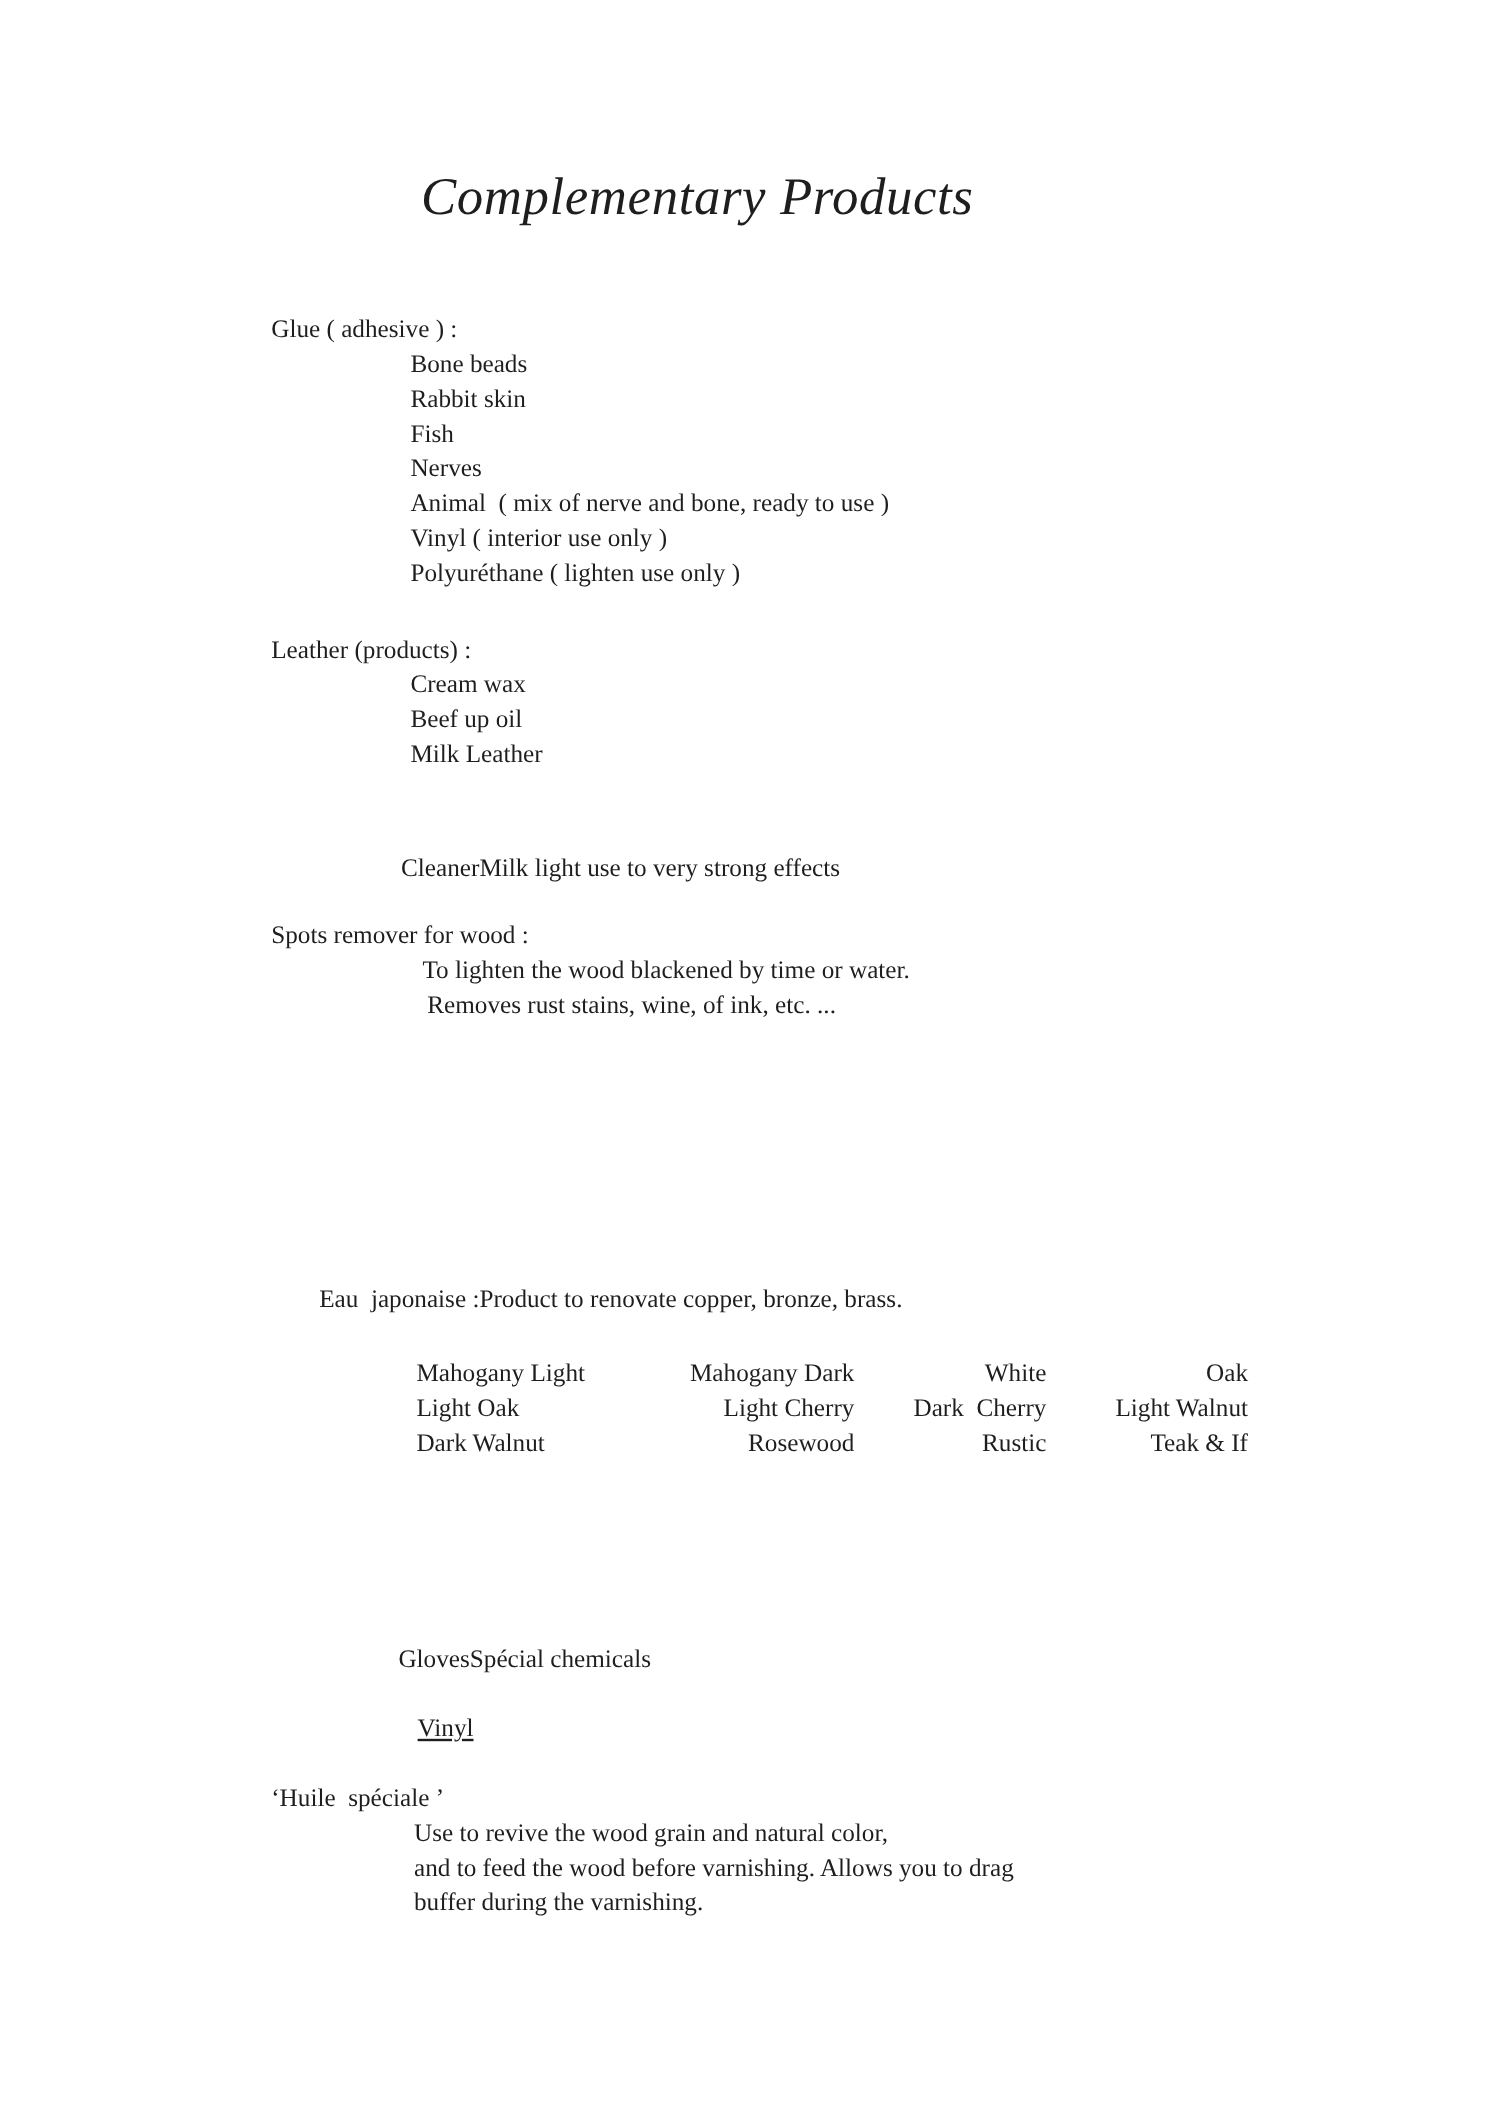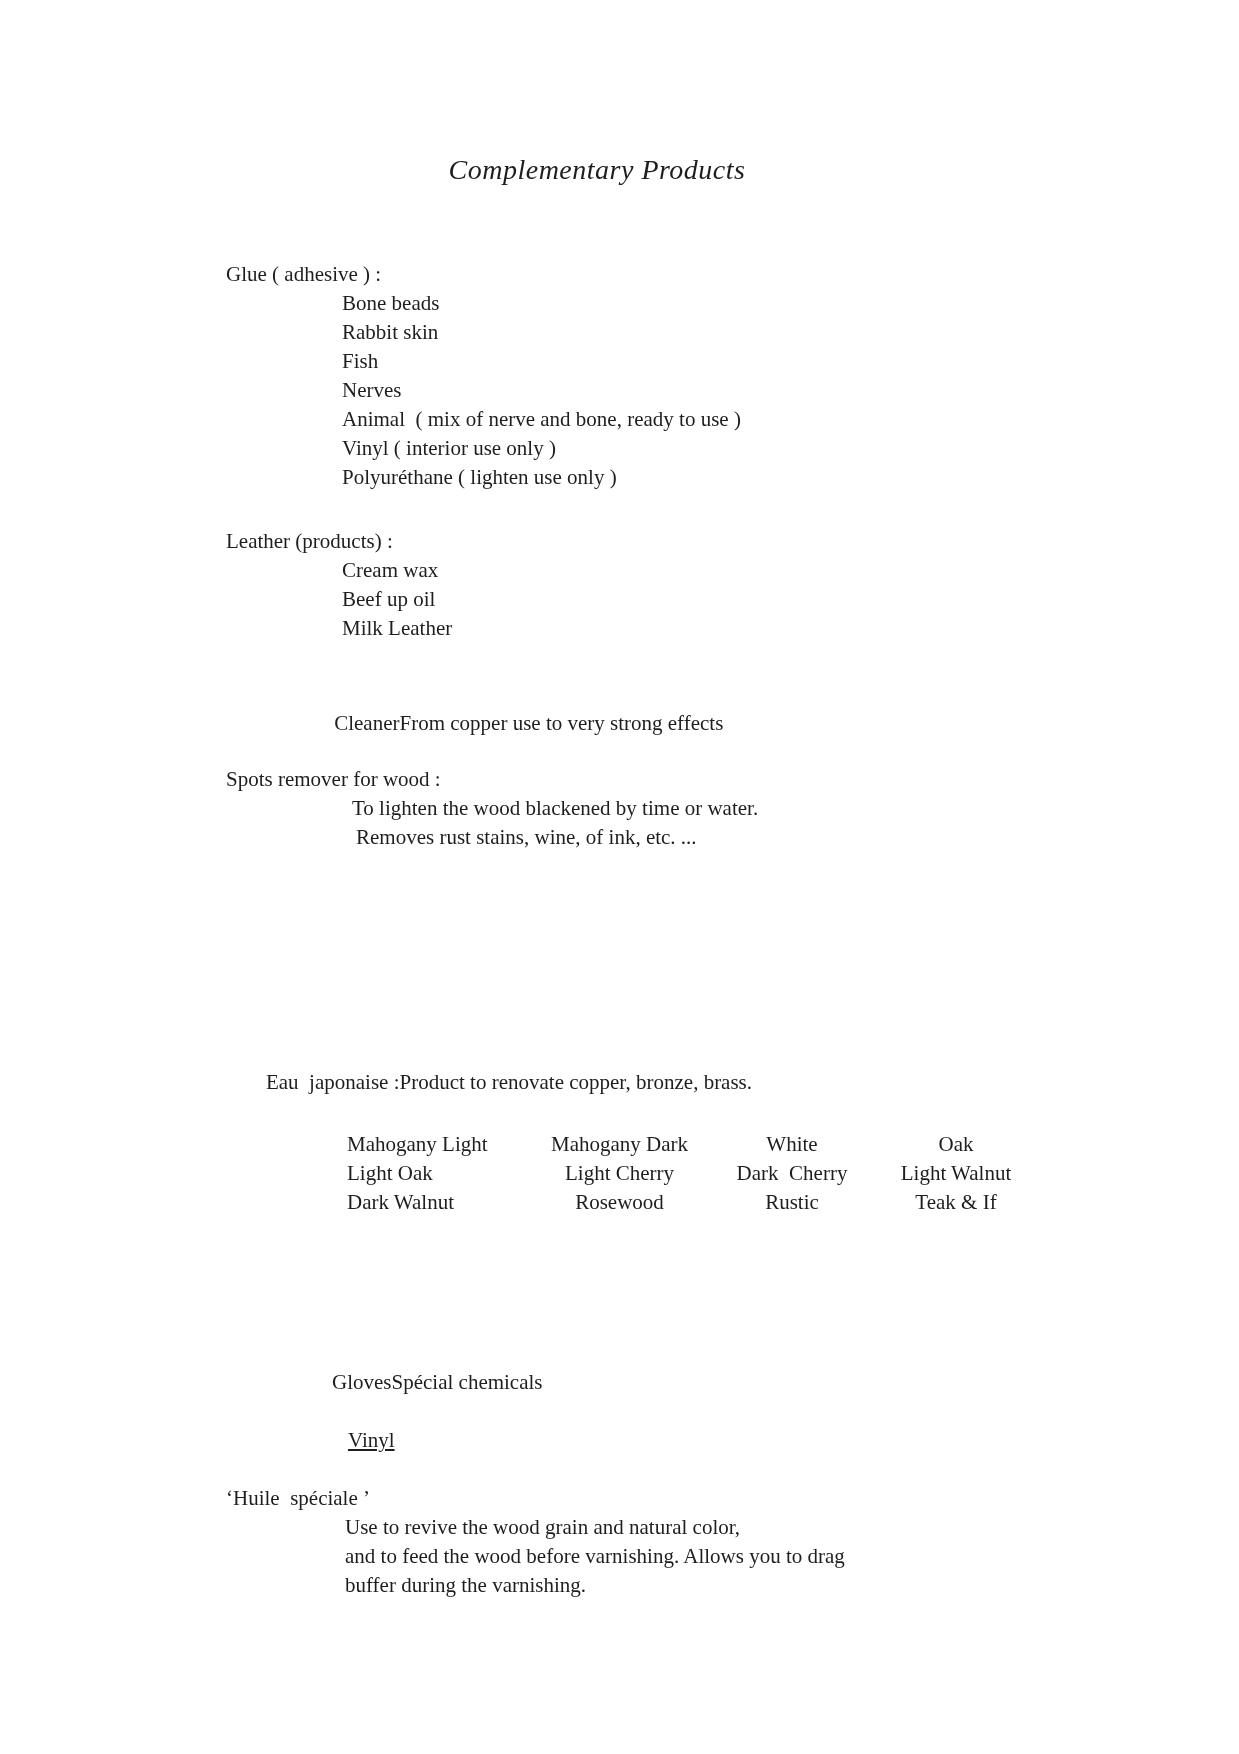--- a/index.html
+++ b/index.html
@@ -10,22 +10,22 @@
     background: #ffffff;
     font-family: "Liberation Serif", "DejaVu Serif", serif;
     color: #1e1e1e;
     overflow: hidden;
   }
   .title {
     position: absolute;
     top: 138px;
     left: 581px;
     transform: translateX(-50%);
-    margin: 16px;
-    font-size: 28px;
+    margin: 0;
+    font-size: 44px;
     font-style: italic;
     font-weight: normal;
     white-space: nowrap;
     letter-spacing: 0.5px;
   }
   .block {
     position: absolute;
     left: 0;
     width: 1239px;
     font-size: 21px;
@@ -48,21 +48,21 @@
   .w-gloves   { width: 122px; margin-left: 12px; } 
   
   .color-grid {
     margin-left: 347px;
     width: 693px;
     display: grid;
     grid-template-columns: 180px 185px 160px 168px;
   }
   .color-grid .cell {
     line-height: 29px;
-    text-align: center;
+    text-align: right;
     white-space: pre-wrap;
   }
   .color-grid .cell.first { text-align: left; }
 </style>
 </head>
 <body>
 
 <div class="page">
 
   <h1 class="title">Complementary Products</h1>
@@ -80,21 +80,21 @@
 
   <section class="block" style="top:527px">
     <div class="line x-label">Leather (products) :</div>
     <div class="line x-item">Cream wax</div>
     <div class="line x-item">Beef up oil</div>
     <div class="line x-item">Milk Leather</div>
   </section>
 
   <section class="block" style="top:680px">
     <div class="line x-label">
-      <span class="pair-label w-cleaner">Cleaner</span><span>From copper use to very strong effects</span>
+      <span class="pair-label w-cleaner">Cleaner</span><span>Milk light use to very strong effects</span>
     </div>
   </section>
 
   <section class="block" style="top:765px">
     <div class="line x-label">Spots remover for wood :</div>
     <div class="line x-spots1">To lighten the wood blackened by time or water.</div>
     <div class="line x-spots2">Removes rust stains, wine, of ink, etc. ...</div>
   </section>
 
   <section class="block" style="top:1039px">

